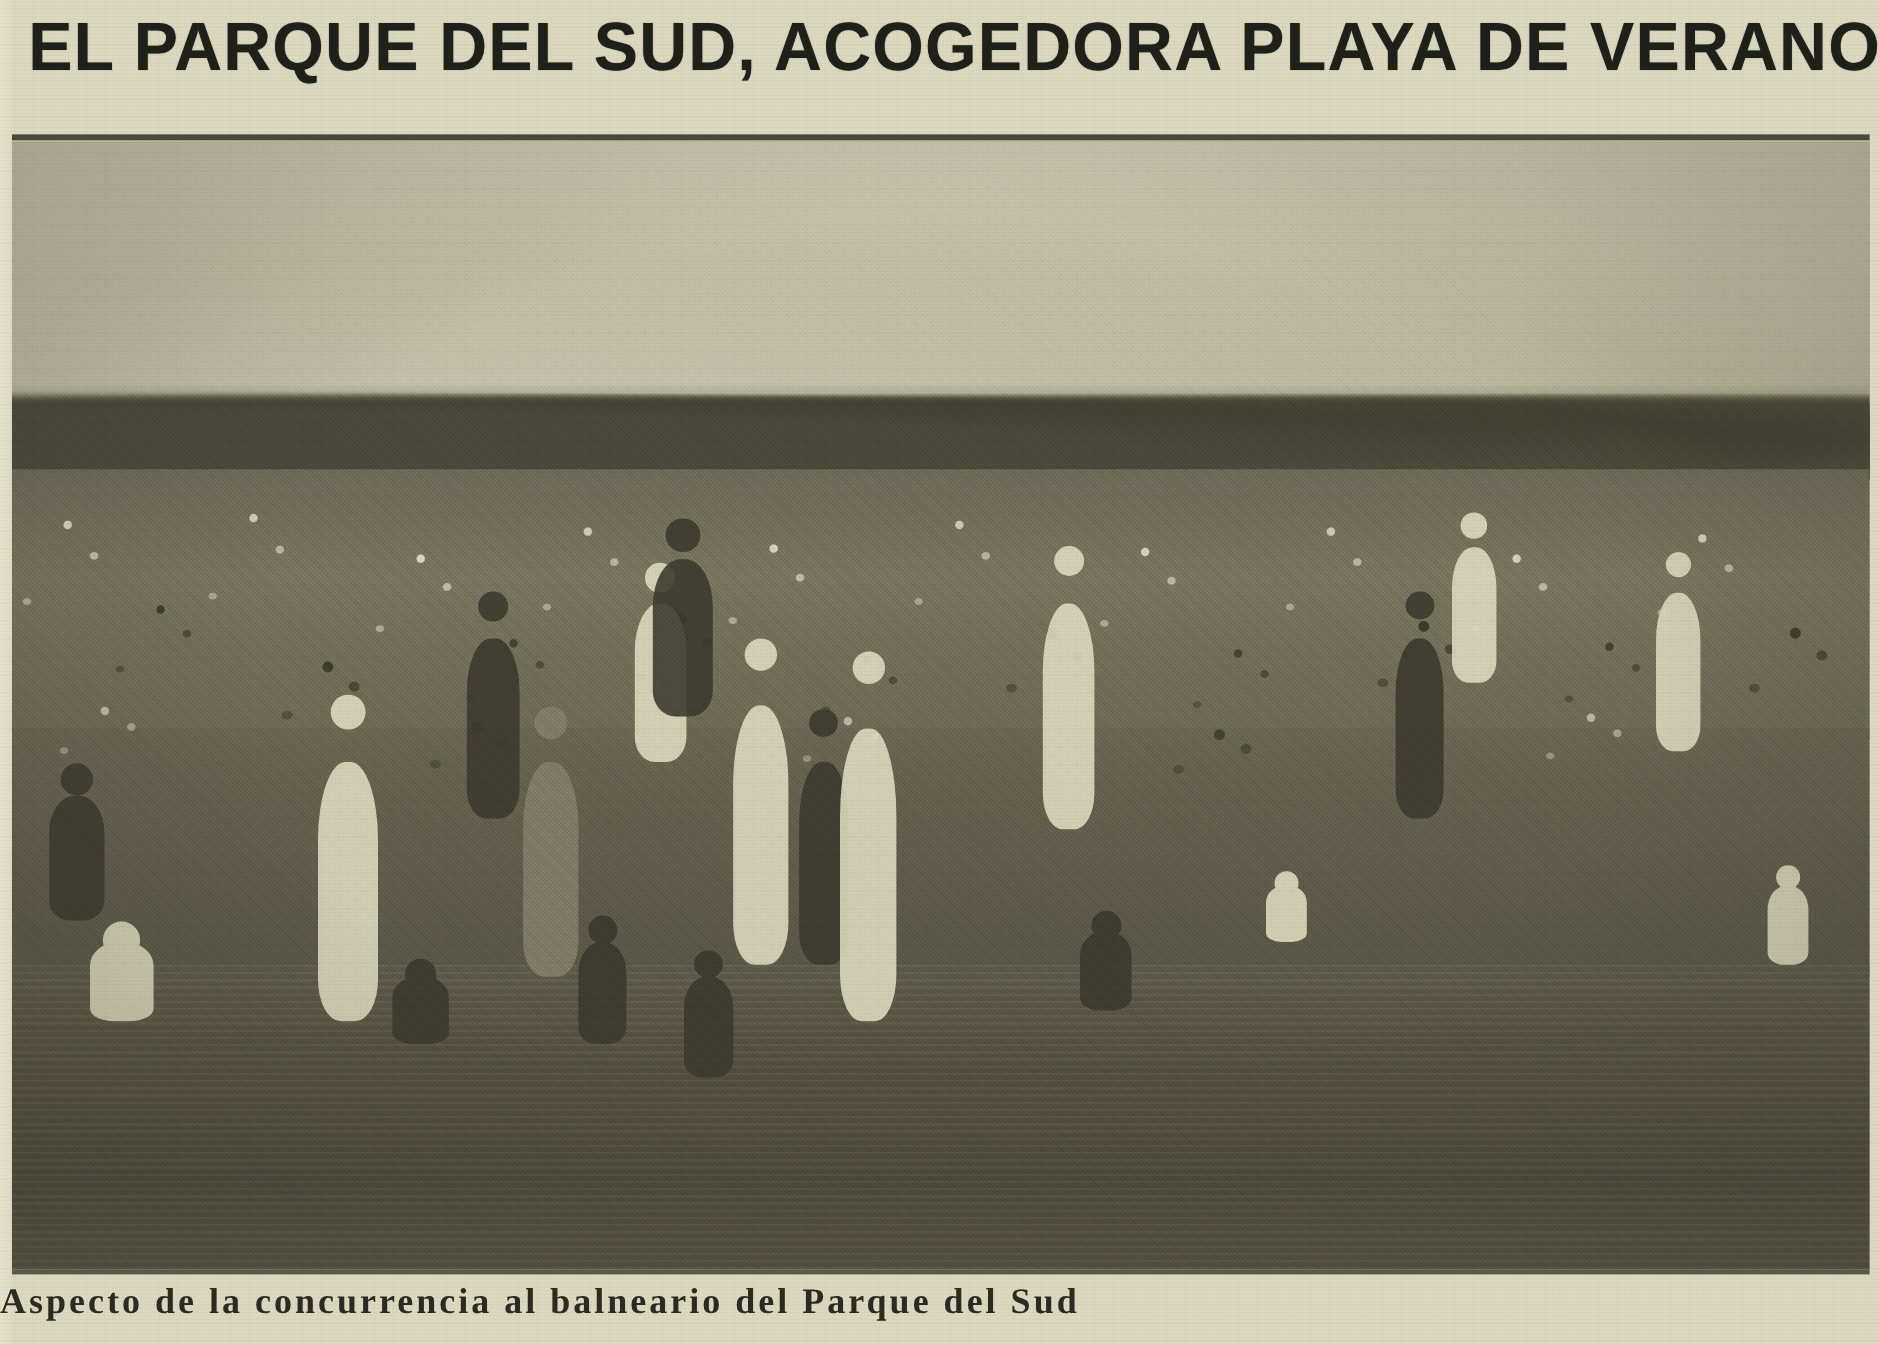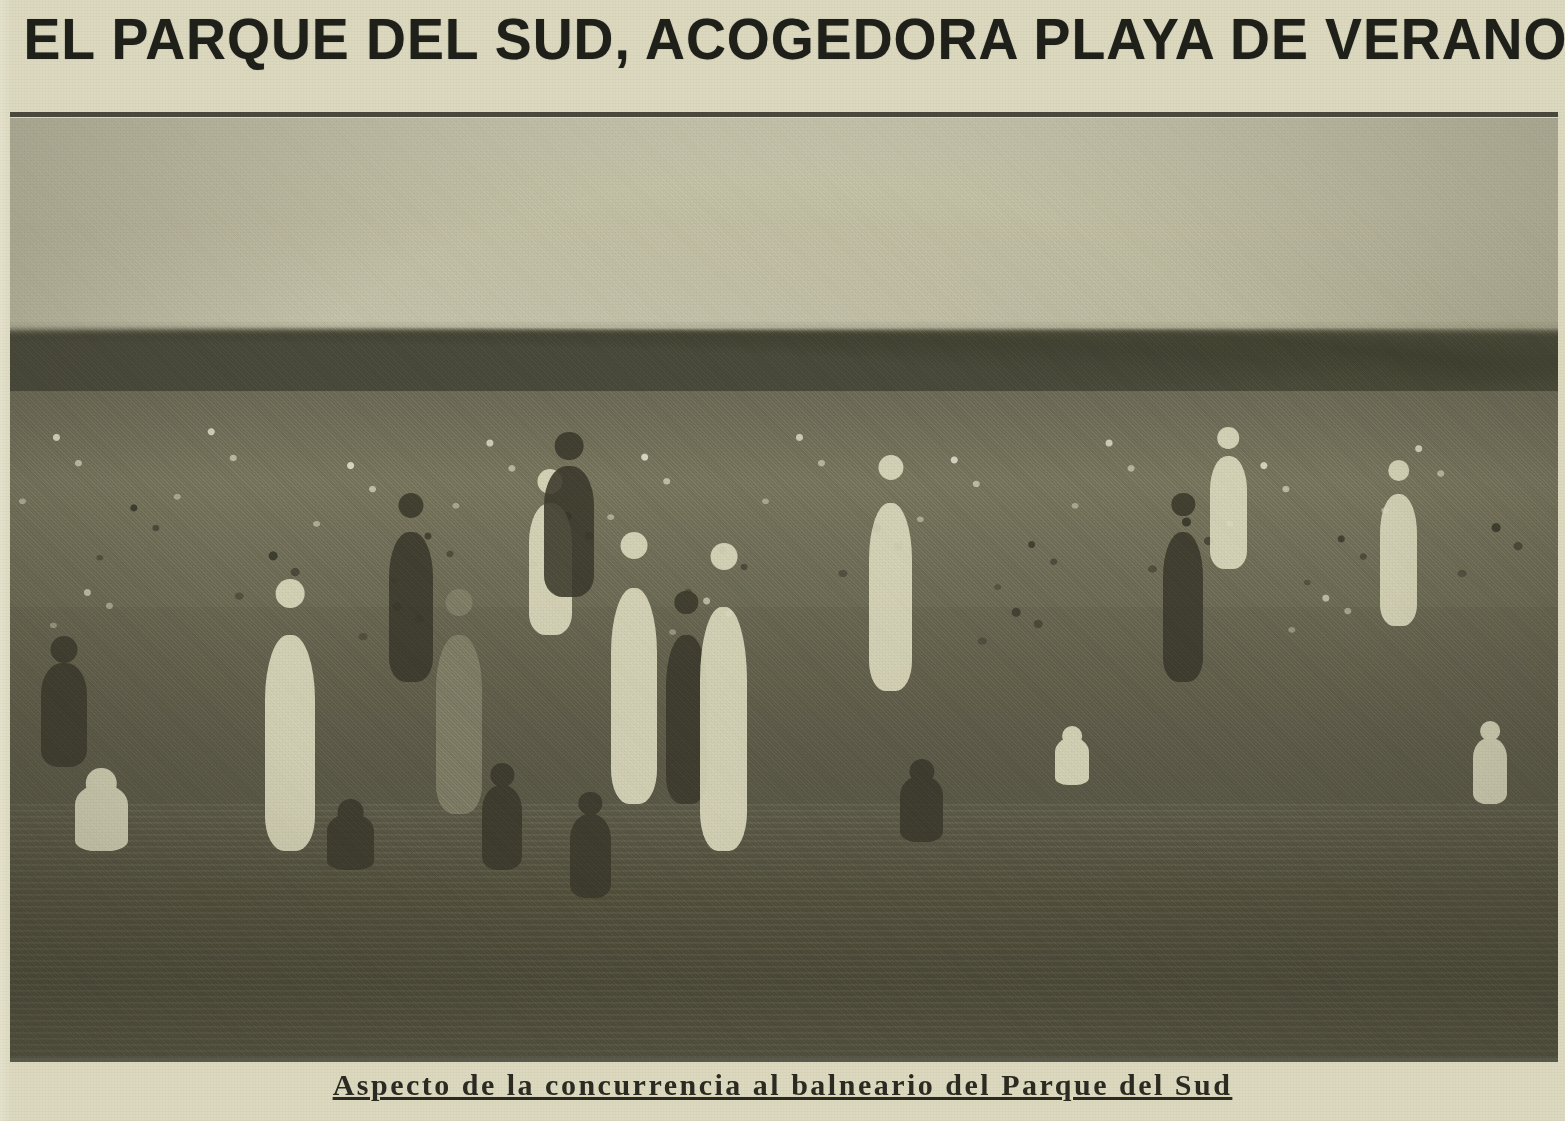--- a/index.html
+++ b/index.html
@@ -224,28 +224,27 @@
     height: 4px;
     background: #3a392e;
     opacity: .8;
   }
 
   .caption {
     position: absolute;
     left: 0;
     top: 1068px;
     width: 1565px;
-    text-align: center;
+    text-align: left;
     font-family: "Liberation Serif", serif;
     font-weight: bold;
     font-size: 30px;
     letter-spacing: 2.5px;
     color: #2c2b22;
     white-space: nowrap;
-    text-decoration: underline;
   }
 </style>
 </head>
 <body>
 
 <div class="page">
 
   <div class="gutter-left"></div>
 
   <div class="headline">EL PARQUE DEL SUD, ACOGEDORA PLAYA DE VERANO</div>

